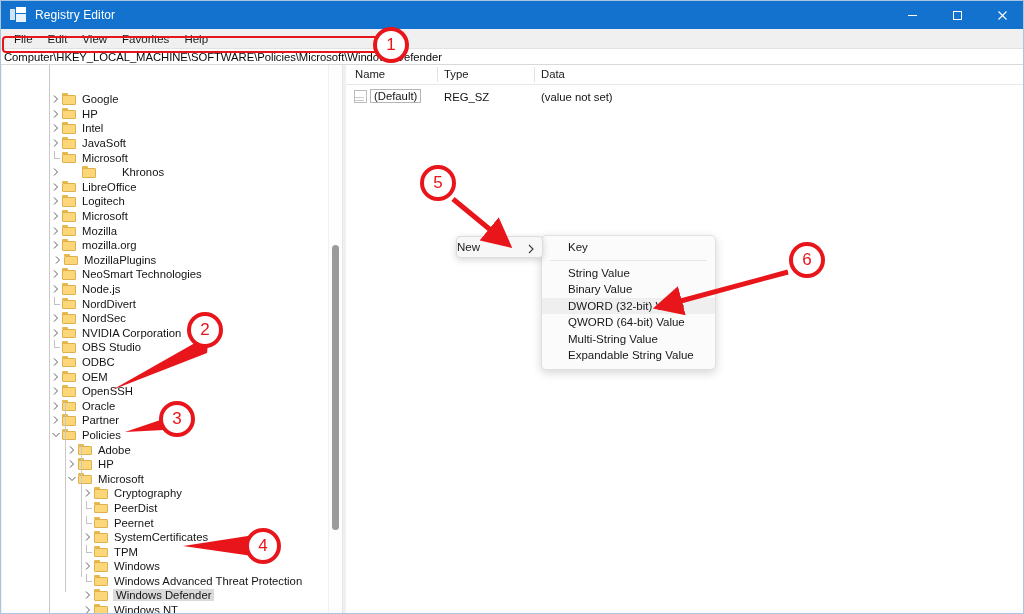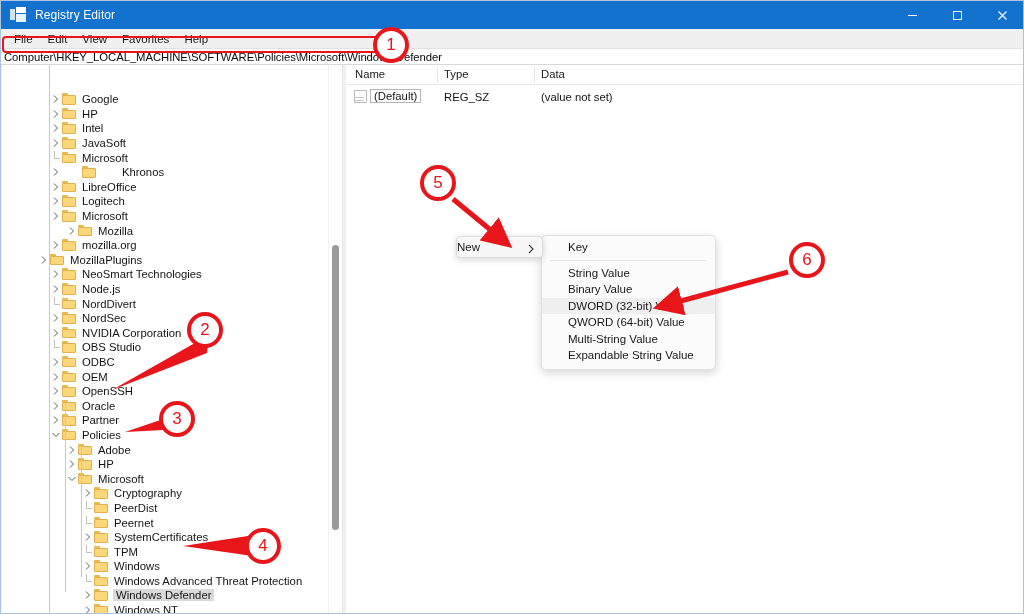--- a/index.html
+++ b/index.html
@@ -541,21 +541,21 @@
               <svg width="8" height="10" viewBox="0 0 8 10">
                 <polyline points="2,1.5 5.5,5 2,8.5" fill="none" stroke="#5e5e5e" stroke-width="1"></polyline>
               </svg>
             </div>
             <div class="folder">
               <div class="tab"></div>
               <div class="body"></div>
             </div>
             <span class="lbl">Microsoft</span>
           </div>
-          <div class="tnode" style="padding-left: 47px; margin-left: 16px;">
+          <div class="tnode" style="padding-left: 47px;">
             <div class="chev">
               <svg width="8" height="10" viewBox="0 0 8 10">
                 <polyline points="2,1.5 5.5,5 2,8.5" fill="none" stroke="#5e5e5e" stroke-width="1"></polyline>
               </svg>
             </div>
             <div class="folder">
               <div class="tab"></div>
               <div class="body"></div>
             </div>
             <span class="lbl">Mozilla</span>
@@ -565,21 +565,21 @@
               <svg width="8" height="10" viewBox="0 0 8 10">
                 <polyline points="2,1.5 5.5,5 2,8.5" fill="none" stroke="#5e5e5e" stroke-width="1"></polyline>
               </svg>
             </div>
             <div class="folder">
               <div class="tab"></div>
               <div class="body"></div>
             </div>
             <span class="lbl">mozilla.org</span>
           </div>
-          <div class="tnode" style="padding-left: 35px; text-align: center;">
+          <div class="tnode" style="padding-left: 49px; text-align: center;">
             <div class="chev">
               <svg width="8" height="10" viewBox="0 0 8 10">
                 <polyline points="2,1.5 5.5,5 2,8.5" fill="none" stroke="#5e5e5e" stroke-width="1"></polyline>
               </svg>
             </div>
             <div class="folder">
               <div class="tab"></div>
               <div class="body"></div>
             </div>
             <span class="lbl">MozillaPlugins</span>

